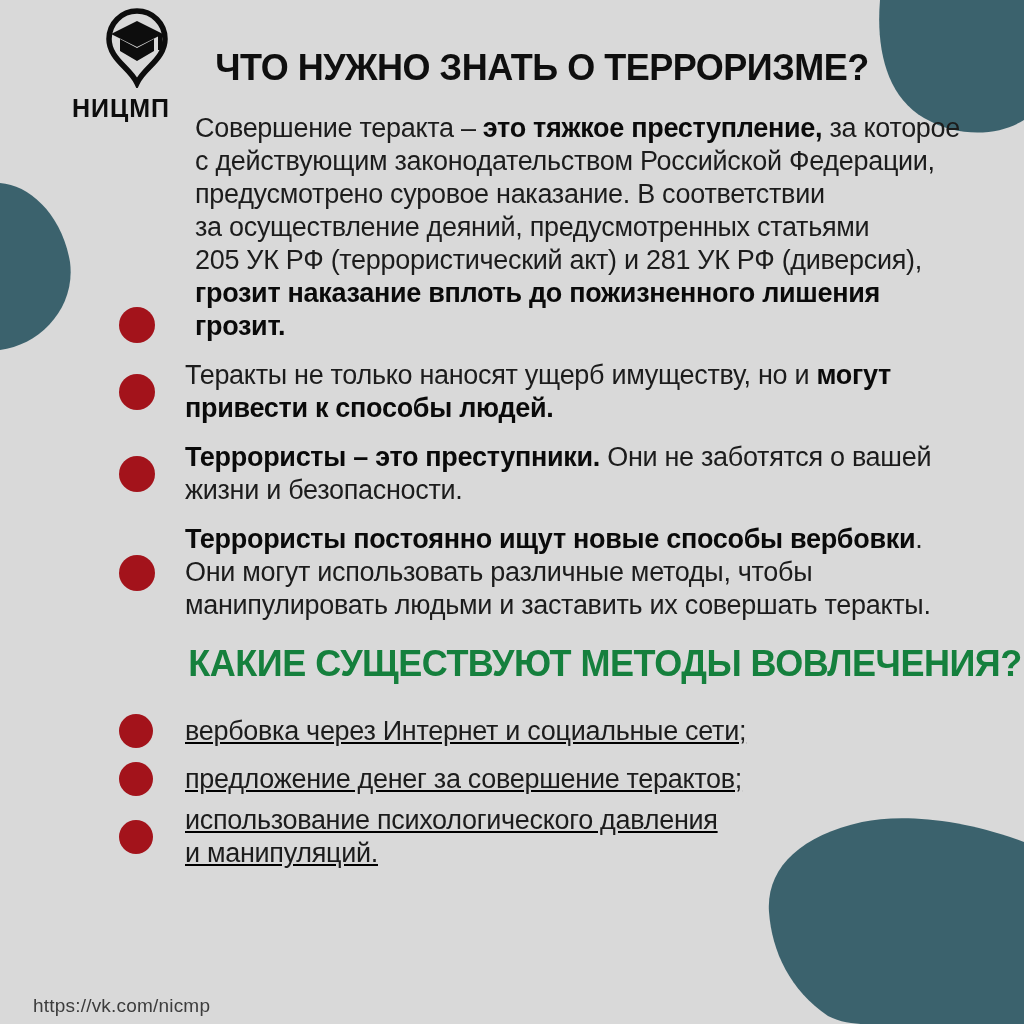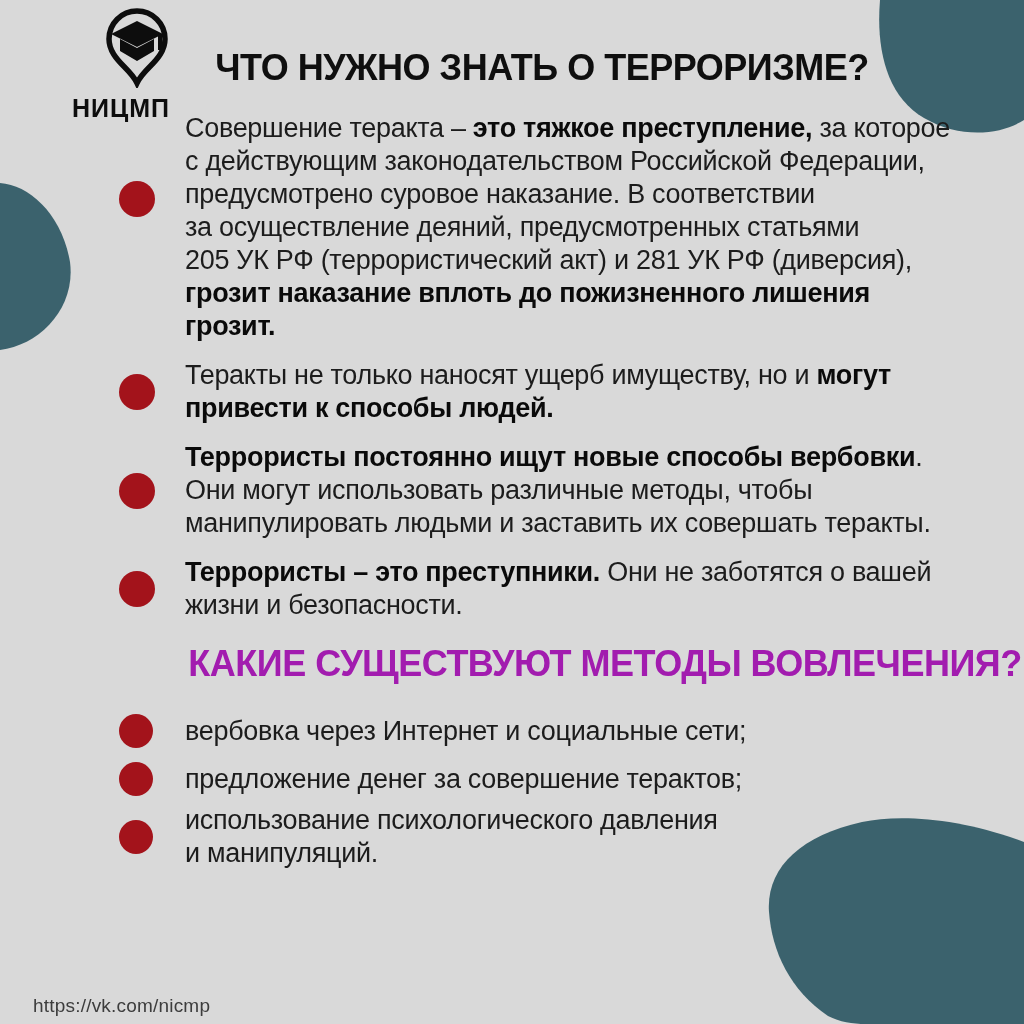--- a/index.html
+++ b/index.html
@@ -23,30 +23,30 @@
   }
 
   
   .title1{
     left:0;top:46px;width:1024px;text-align:center;
     font-weight:bold;font-size:36px;letter-spacing:-0.5px;color:#0f0f0f;
     line-height:44px;
   }
   .title2{
     left:155px;top:642px;width:840px;text-align:center;
-    font-weight:bold;font-size:36px;letter-spacing:-0.5px;color:#a21caf;
+    font-weight:bold;font-size:36px;letter-spacing:-0.5px;color:#15803d;
     line-height:44px;
   }
 
   
   .sec1{left:89px;top:112px;width:900px;}
-  .sec2{left:89px;top:708px;width:900px;}
+  .sec2{left:89px;top:708px;width:900px;text-decoration:underline;}
   .brow{display:flex;align-items:center;}
   .sec1 .brow{margin-bottom:16px;}
-  .sec1 .brow:first-child{align-items:flex-start;}
+  .sec1 .brow:first-child{align-items:flex-end;gap:10px;}
   .sec1 .brow:first-child .dot{margin-top:69px;}
   .sec2 .brow{min-height:46px;margin-bottom:2px;}
   .dot{
     flex:0 0 auto;width:36px;height:36px;border-radius:50%;
     background:var(--red,#a3131b);margin-right:30px;
   }
   .sec2 .dot{width:34px;height:34px;margin-right:32px;}
   .btext{
     font-size:27px;line-height:33px;color:#1c1c1c;letter-spacing:-0.3px;
   }
@@ -95,30 +95,30 @@
       <div class="brow">
         <span class="dot"></span>
         <div class="btext">
           <div class="line"><span>Теракты не только наносят ущерб имуществу, но и </span><b>могут</b></div>
           <div class="line"><b>привести к способы людей.</b></div>
         </div>
       </div>
       <div class="brow">
         <span class="dot"></span>
         <div class="btext">
-          <div class="line"><b>Террористы постоянно ищут новые способы вербовки</b><span>.</span></div>
-          <div class="line"><span>Они могут использовать различные методы, чтобы</span></div>
-          <div class="line"><span>манипулировать людьми и заставить их совершать теракты.</span></div>
+          <div class="line"><b>Террористы – это преступники.</b><span> Они не заботятся о вашей</span></div>
+          <div class="line"><span>жизни и безопасности.</span></div>
         </div>
       </div>
       <div class="brow">
         <span class="dot"></span>
         <div class="btext">
-          <div class="line"><b>Террористы – это преступники.</b><span> Они не заботятся о вашей</span></div>
-          <div class="line"><span>жизни и безопасности.</span></div>
+          <div class="line"><b>Террористы постоянно ищут новые способы вербовки</b><span>.</span></div>
+          <div class="line"><span>Они могут использовать различные методы, чтобы</span></div>
+          <div class="line"><span>манипулировать людьми и заставить их совершать теракты.</span></div>
         </div>
       </div>
     </div>
 
   <div class="layer title2">КАКИЕ СУЩЕСТВУЮТ МЕТОДЫ ВОВЛЕЧЕНИЯ?</div>
 
   <div class="layer sec2">
       <div class="brow">
         <span class="dot"></span>
         <div class="btext">

